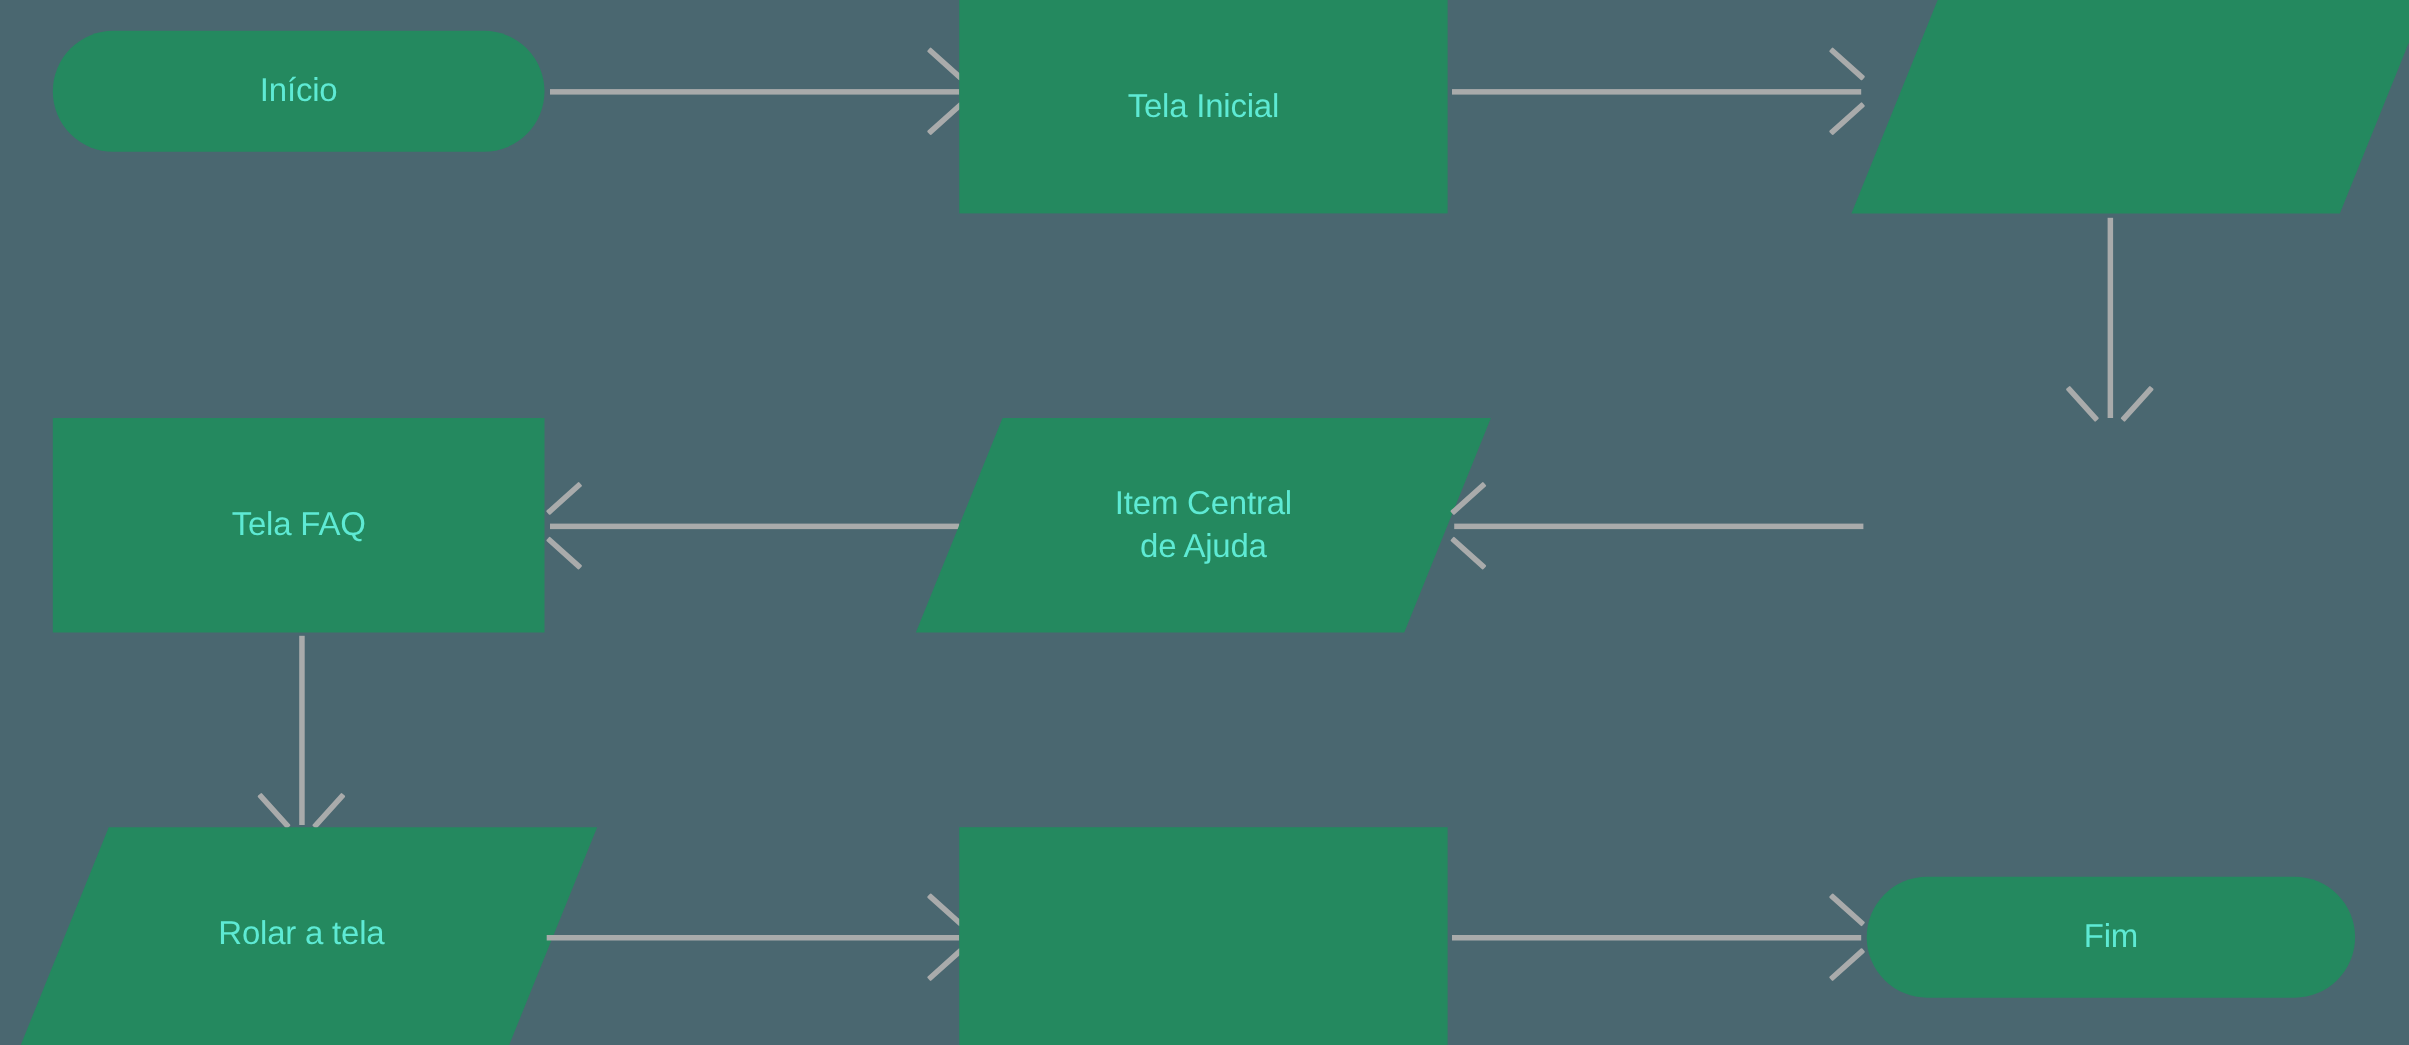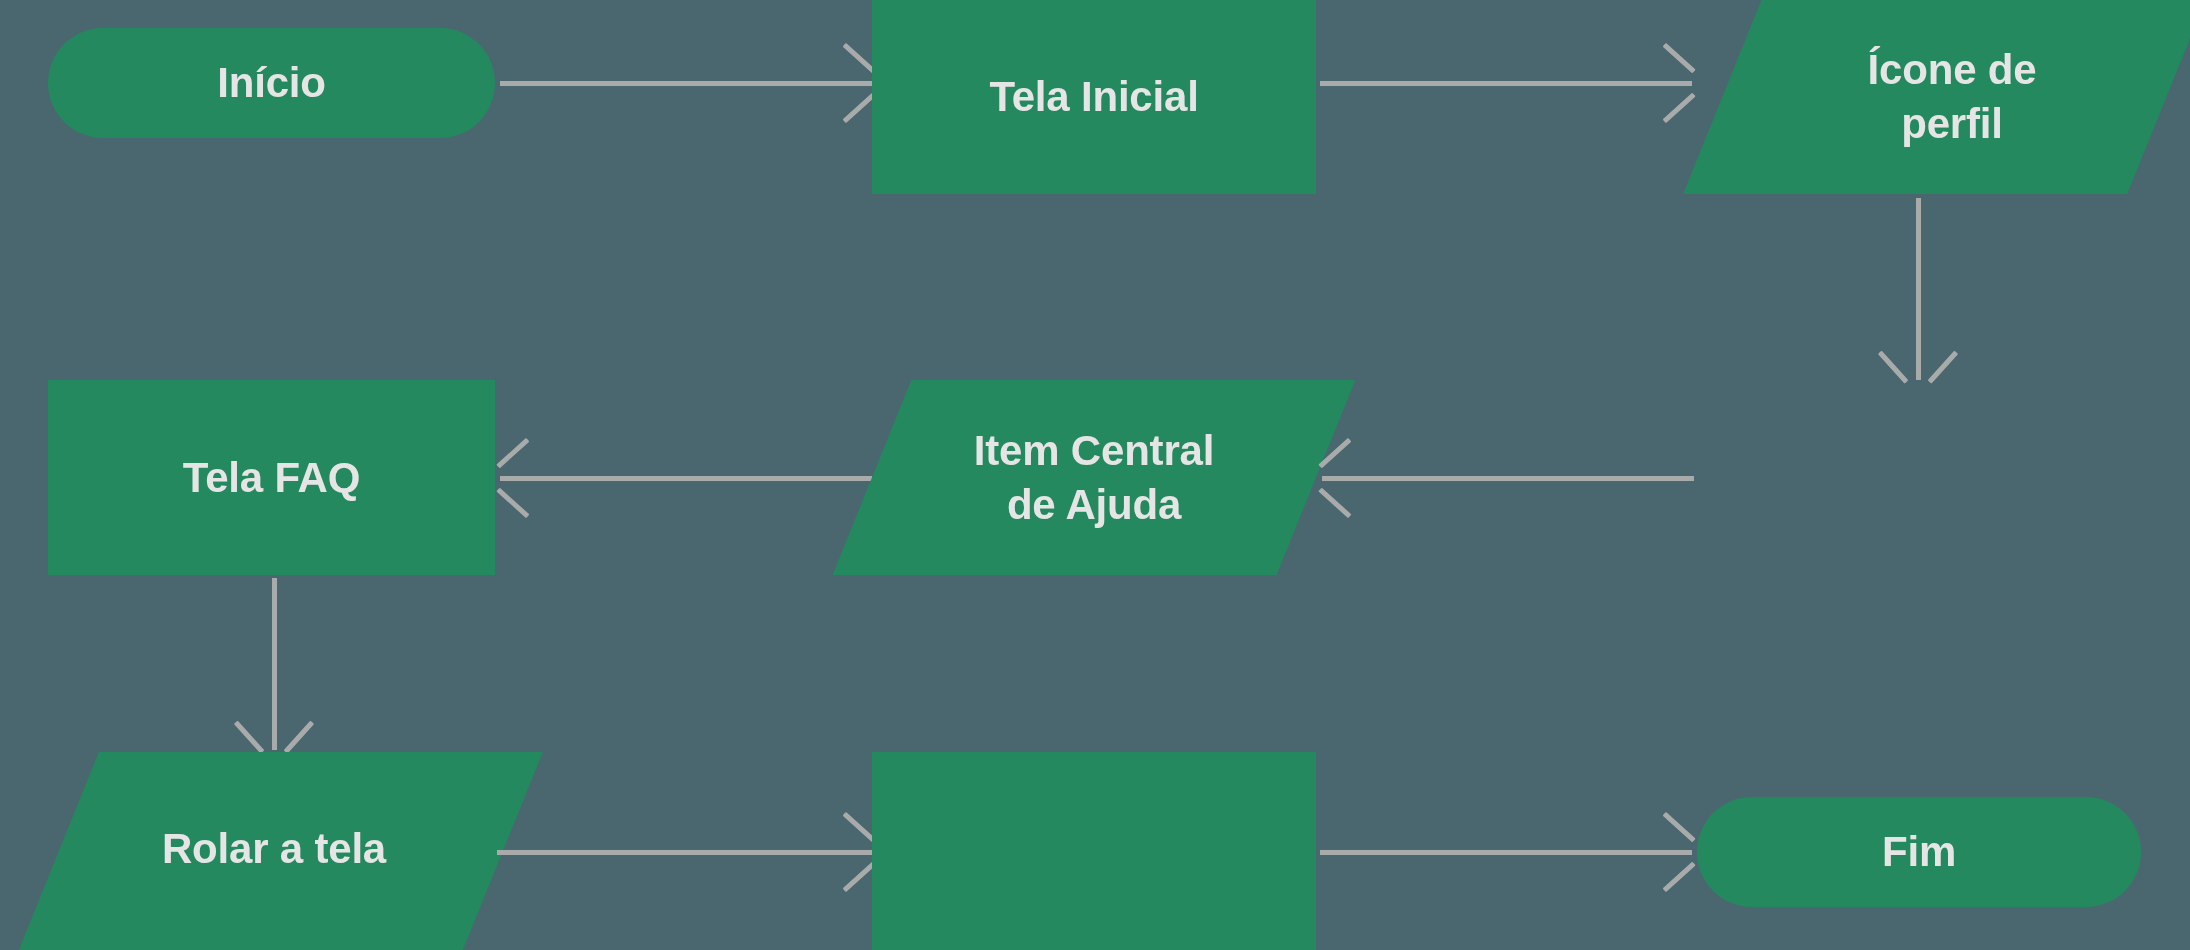--- a/index.html
+++ b/index.html
@@ -17,23 +17,23 @@
   }
   .node {
     position: absolute;
     display: flex;
     align-items: center;
     justify-content: center;
     text-align: center;
     box-sizing: border-box;
   }
   .node .node-label {
-    color: #e5e5e5;
-    font-size: 42px;
-    font-weight: bold;
+    color: #5eead4;
+    font-size: 30px;
+    font-weight: normal;
     line-height: 1.28;
     letter-spacing: -0.2px;
     white-space: pre-line;
     padding: 0 18px;
   }
   .shape-fill {
     position: absolute;
     inset: 0;
     background: #24895f;
   }
@@ -91,22 +91,20 @@
     <div class="node-label" style="margin-top:38px;">Tela Inicial</div>
   </div>
 
   <div class="edge horiz dir-right" style="left:1320px; top:55px; width:372px; height:56px;">
     <div class="line"></div>
     <div class="head"></div>
   </div>
 
   <div class="node shape-io" style="left:1730px; top:-38px; width:444px; height:232px;">
     <div class="shape-fill"></div>
-    <div class="node-label" style="margin-top:38px;">Ícone de
-perfil</div>
   </div>
 
   <div class="edge vert dir-down" style="left:1890px; top:198px; width:56px; height:182px;">
     <div class="line"></div>
     <div class="head"></div>
   </div>
 
   <div class="node shape-process" style="left:48px; top:380px; width:447px; height:195px;border-radius:22px;">
     <div class="shape-fill"></div>
     <div class="node-label">Tela FAQ</div>

